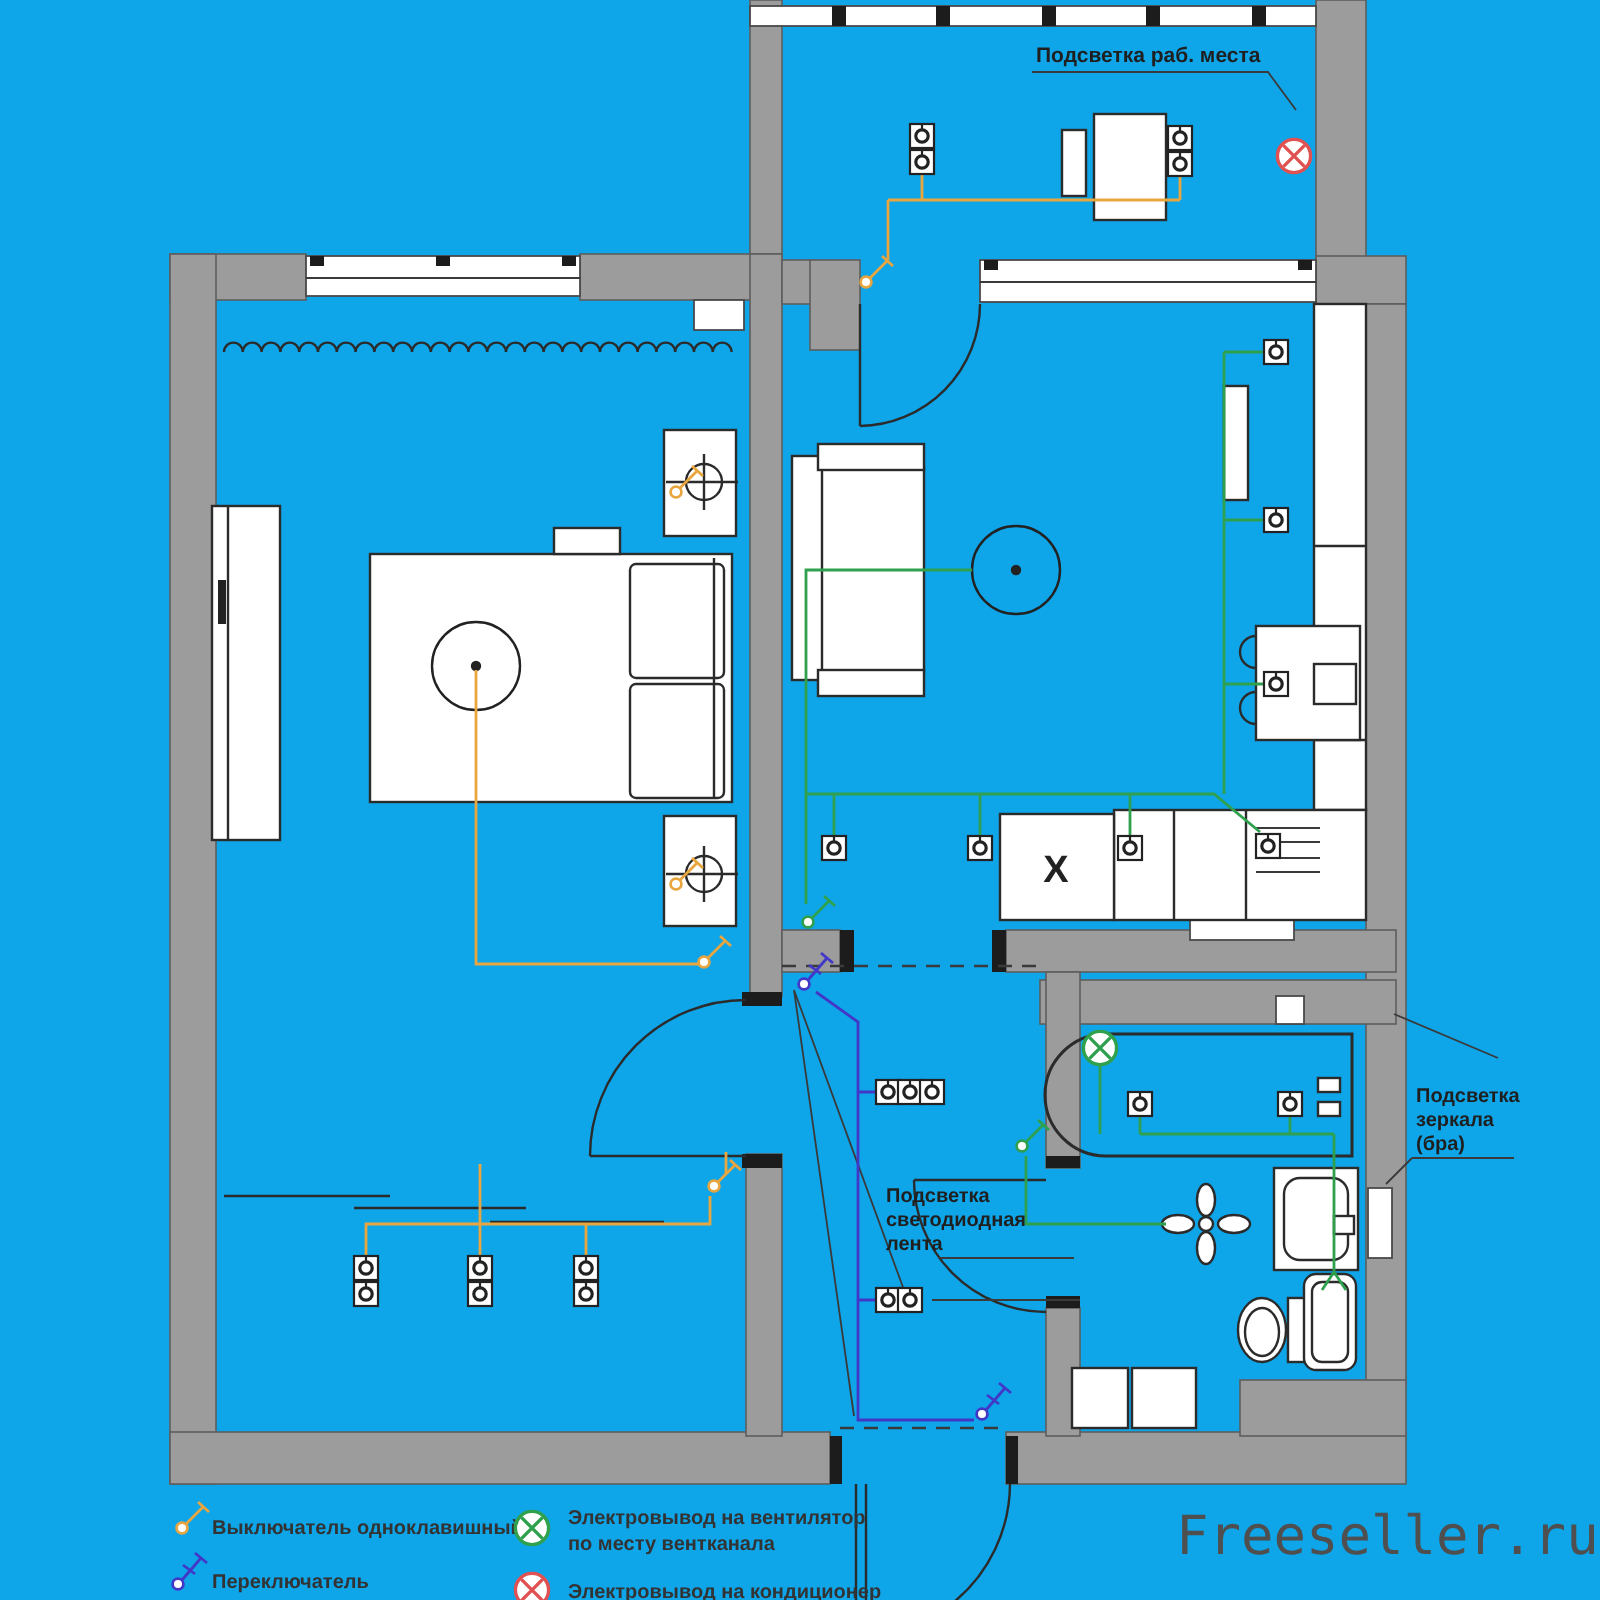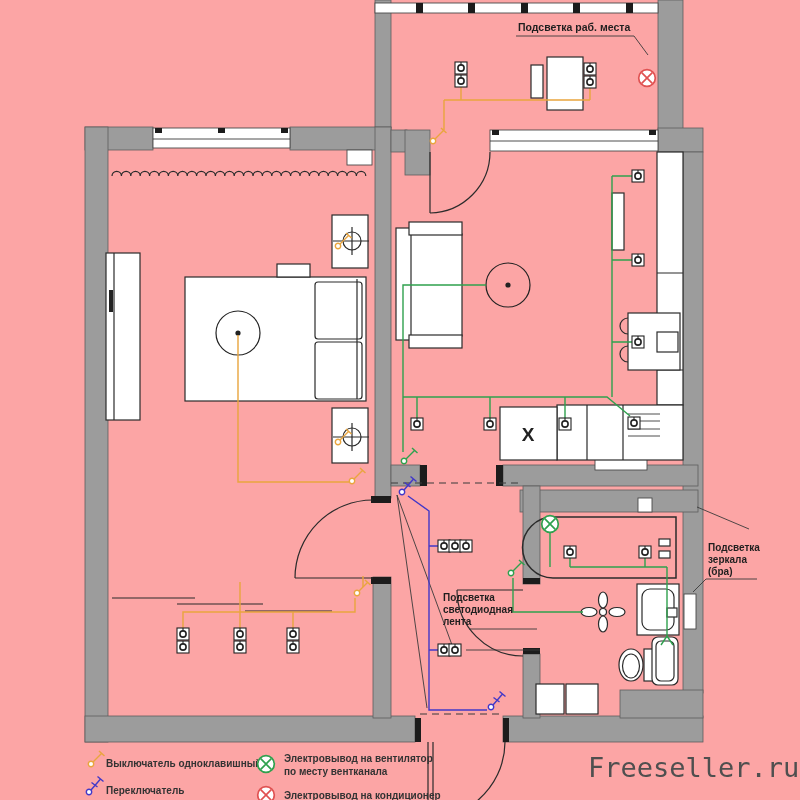--- a/index.html
+++ b/index.html
@@ -1,16 +1,16 @@
 <!DOCTYPE html>
 <html><head>
 <meta charset="utf-8">
 <style>
   html,body{margin:0;padding:0;background:#fff;}
-  #stage{position:relative;width:800px;height:800px;background:#fca5a5;overflow:hidden;
+  #stage{position:relative;width:800px;height:800px;background:#0ea5e9;overflow:hidden;
          font-family:"Liberation Sans",sans-serif;}
   svg{display:block;}
   .f   {fill:#fff;stroke:#2b2b2b;stroke-width:1.2;}
   .ln  {fill:none;stroke:#2b2b2b;stroke-width:1.2;}
   .ln2 {fill:none;stroke:#2b2b2b;stroke-width:1.5;}
   .thin{fill:none;stroke:#3a3a3a;stroke-width:0.9;}
   .dash{fill:none;stroke:#3a3a3a;stroke-width:1.2;stroke-dasharray:7 5;}
   .win {fill:#fff;stroke:#4a4a4a;stroke-width:0.9;}
   .mul {fill:#1c1c1c;}
   .wire{fill:none;stroke-width:1.4;}

